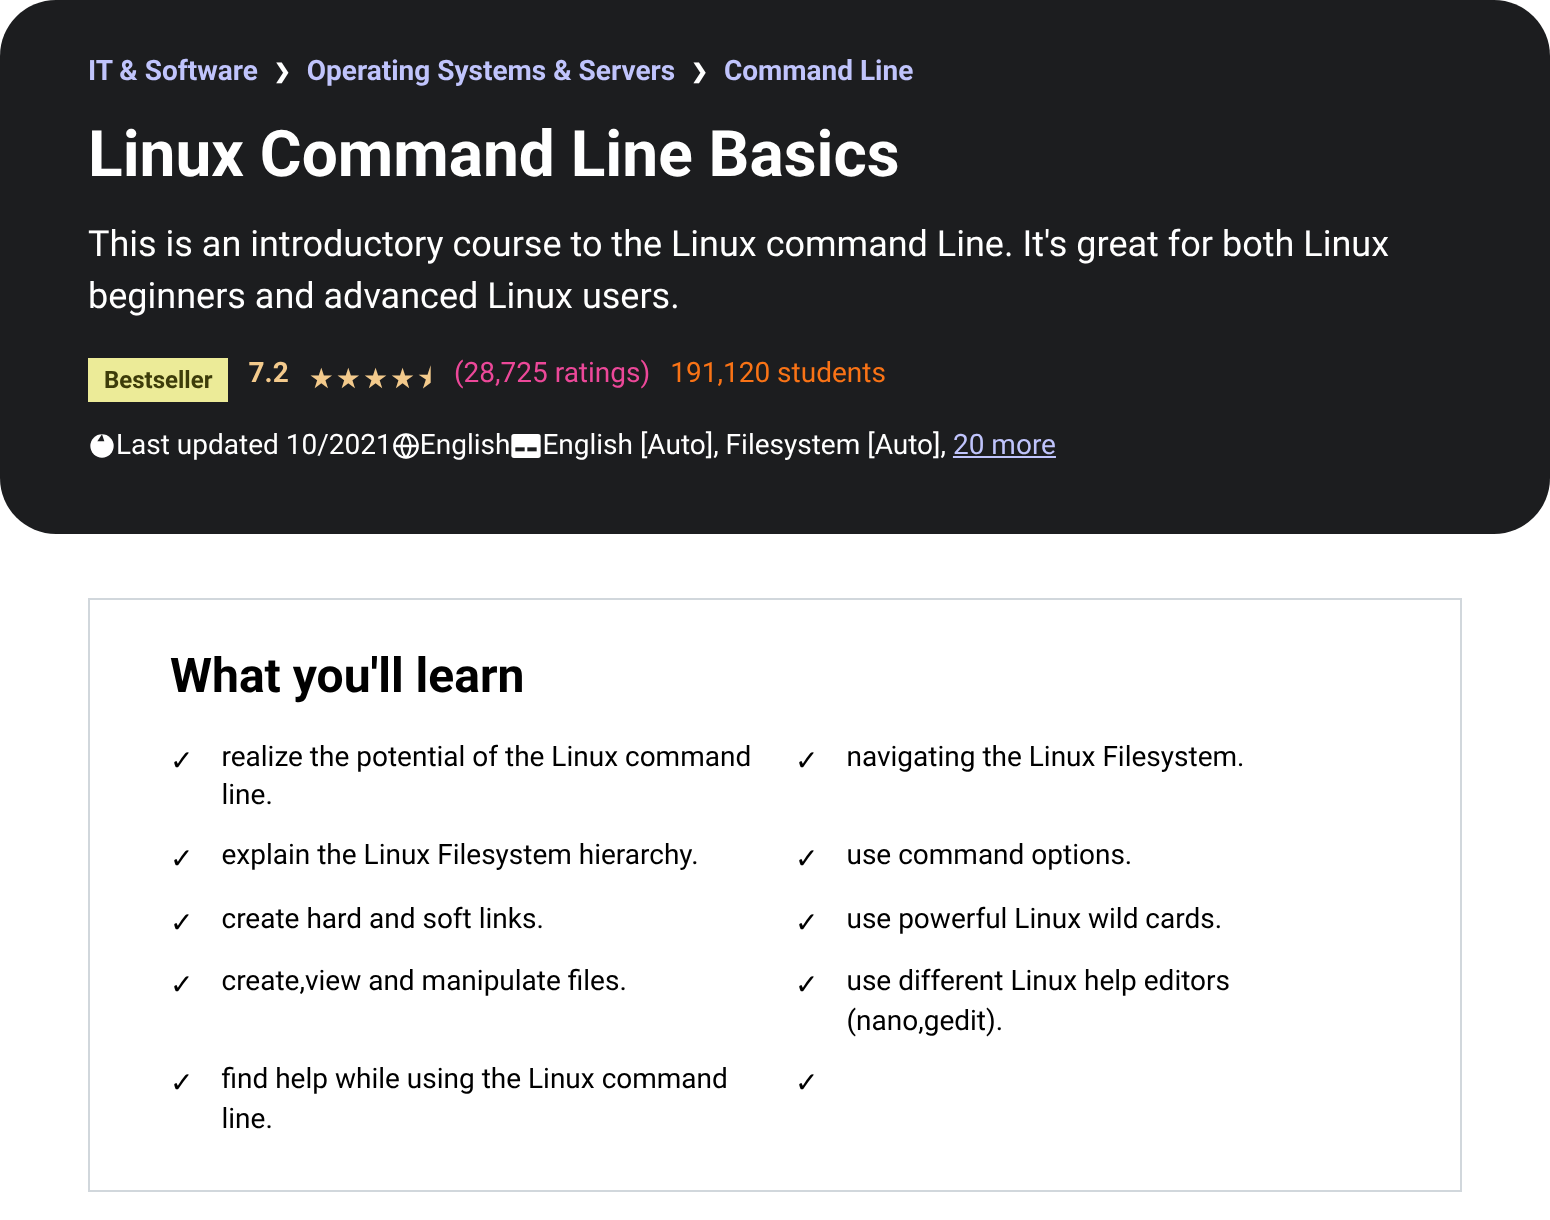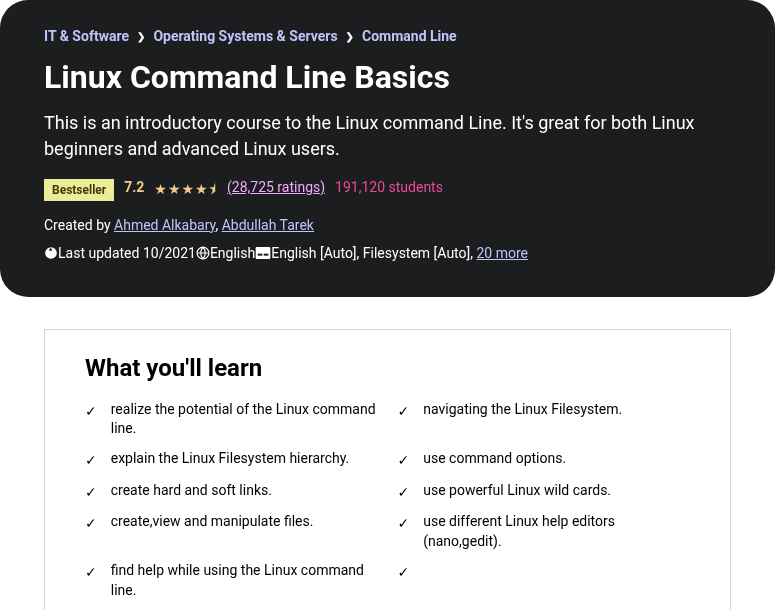--- a/index.html
+++ b/index.html
@@ -7,22 +7,22 @@
 .header { background: #1c1d1f; color: #fff; padding: 28px 44px 36px; border-radius: 28px; }
 .breadcrumb { font-size: 14px; font-weight: 700; color: #c0c4fc; display: flex; align-items: center; gap: 8px; flex-wrap: wrap; }
 .breadcrumb a { color: #c0c4fc; text-decoration: none; }
 .breadcrumb .sep { color: #fff; font-size: 10px; }
 .title { font-size: 32px; font-weight: 700; margin-top: 14px; line-height: 1.2; }
 .subtitle { font-size: 18px; margin-top: 14px; line-height: 1.4; }
 .meta-row { display: flex; align-items: flex-start; gap: 10px; margin-top: 18px; font-size: 14px; flex-wrap: wrap; }
 .badge { background: #eceb98; color: #3d3c0a; font-weight: 700; font-size: 12px; padding: 4px 8px; }
 .rating-num { color: #f3ca8c; font-weight: 700; }
 .stars { color: #f3ca8c; letter-spacing: 1px; }
-.ratings-link { color: #f0abfc; text-decoration: underline; }
-.students { color: #ec4899; }
+.ratings-link { color: #ec4899; }
+.students { color: #f97316; }
 .created { font-size: 14px; margin-top: 14px; }
 .created a { color: #c0c4fc; text-decoration: underline; }
 .info-row { display: flex; align-items: center; margin-top: 12px; font-size: 14px; flex-wrap: wrap; }
 .info-row .icon { display: inline-flex; }
 .more-link { color: #c0c4fc; text-decoration: underline; }
 .learn-box { border: 1px solid #d1d7dc; margin: 32px 44px; padding: 24px 40px; }
 .learn-title { font-size: 24px; font-weight: 700; margin-bottom: 18px; }
 .learn-grid { display: grid; grid-template-columns: 1fr 1fr; column-gap: 20px; row-gap: 10px; }
 .learn-item { display: flex; gap: 14px; font-size: 14px; line-height: 1.4; align-items: flex-start; }
 .learn-item .check { flex-shrink: 0; margin-top: 2px; }
@@ -39,23 +39,20 @@
     <a>Command Line</a>
   </div>
   <h1 class="title">Linux Command Line Basics</h1>
   <p class="subtitle">This is an introductory course to the Linux command Line. It's great for both Linux beginners and advanced Linux users.</p>
   <div class="meta-row">
     <span class="badge">Bestseller</span>
     <span class="rating-num">7.2</span>
     <span class="stars">★★★★⯨</span>
     <a class="ratings-link">(28,725 ratings)</a>
     <span class="students">191,120 students</span>
-  </div>
-  <div class="created">
-    <span>Created by </span><a>Ahmed Alkabary</a>, <a>Abdullah Tarek</a>
   </div>
   <div class="info-row">
     <span class="icon">
       <svg width="14" height="14" viewBox="0 0 24 24" fill="#fff">
           <circle cx="12" cy="12" r="10" fill="#fff"></circle>
           <path d="M12 2 L14 8 L8 8 Z" fill="#1c1d1f"></path>
         </svg>
     </span>
     <span>Last updated 10/2021</span>
     <span class="icon">

